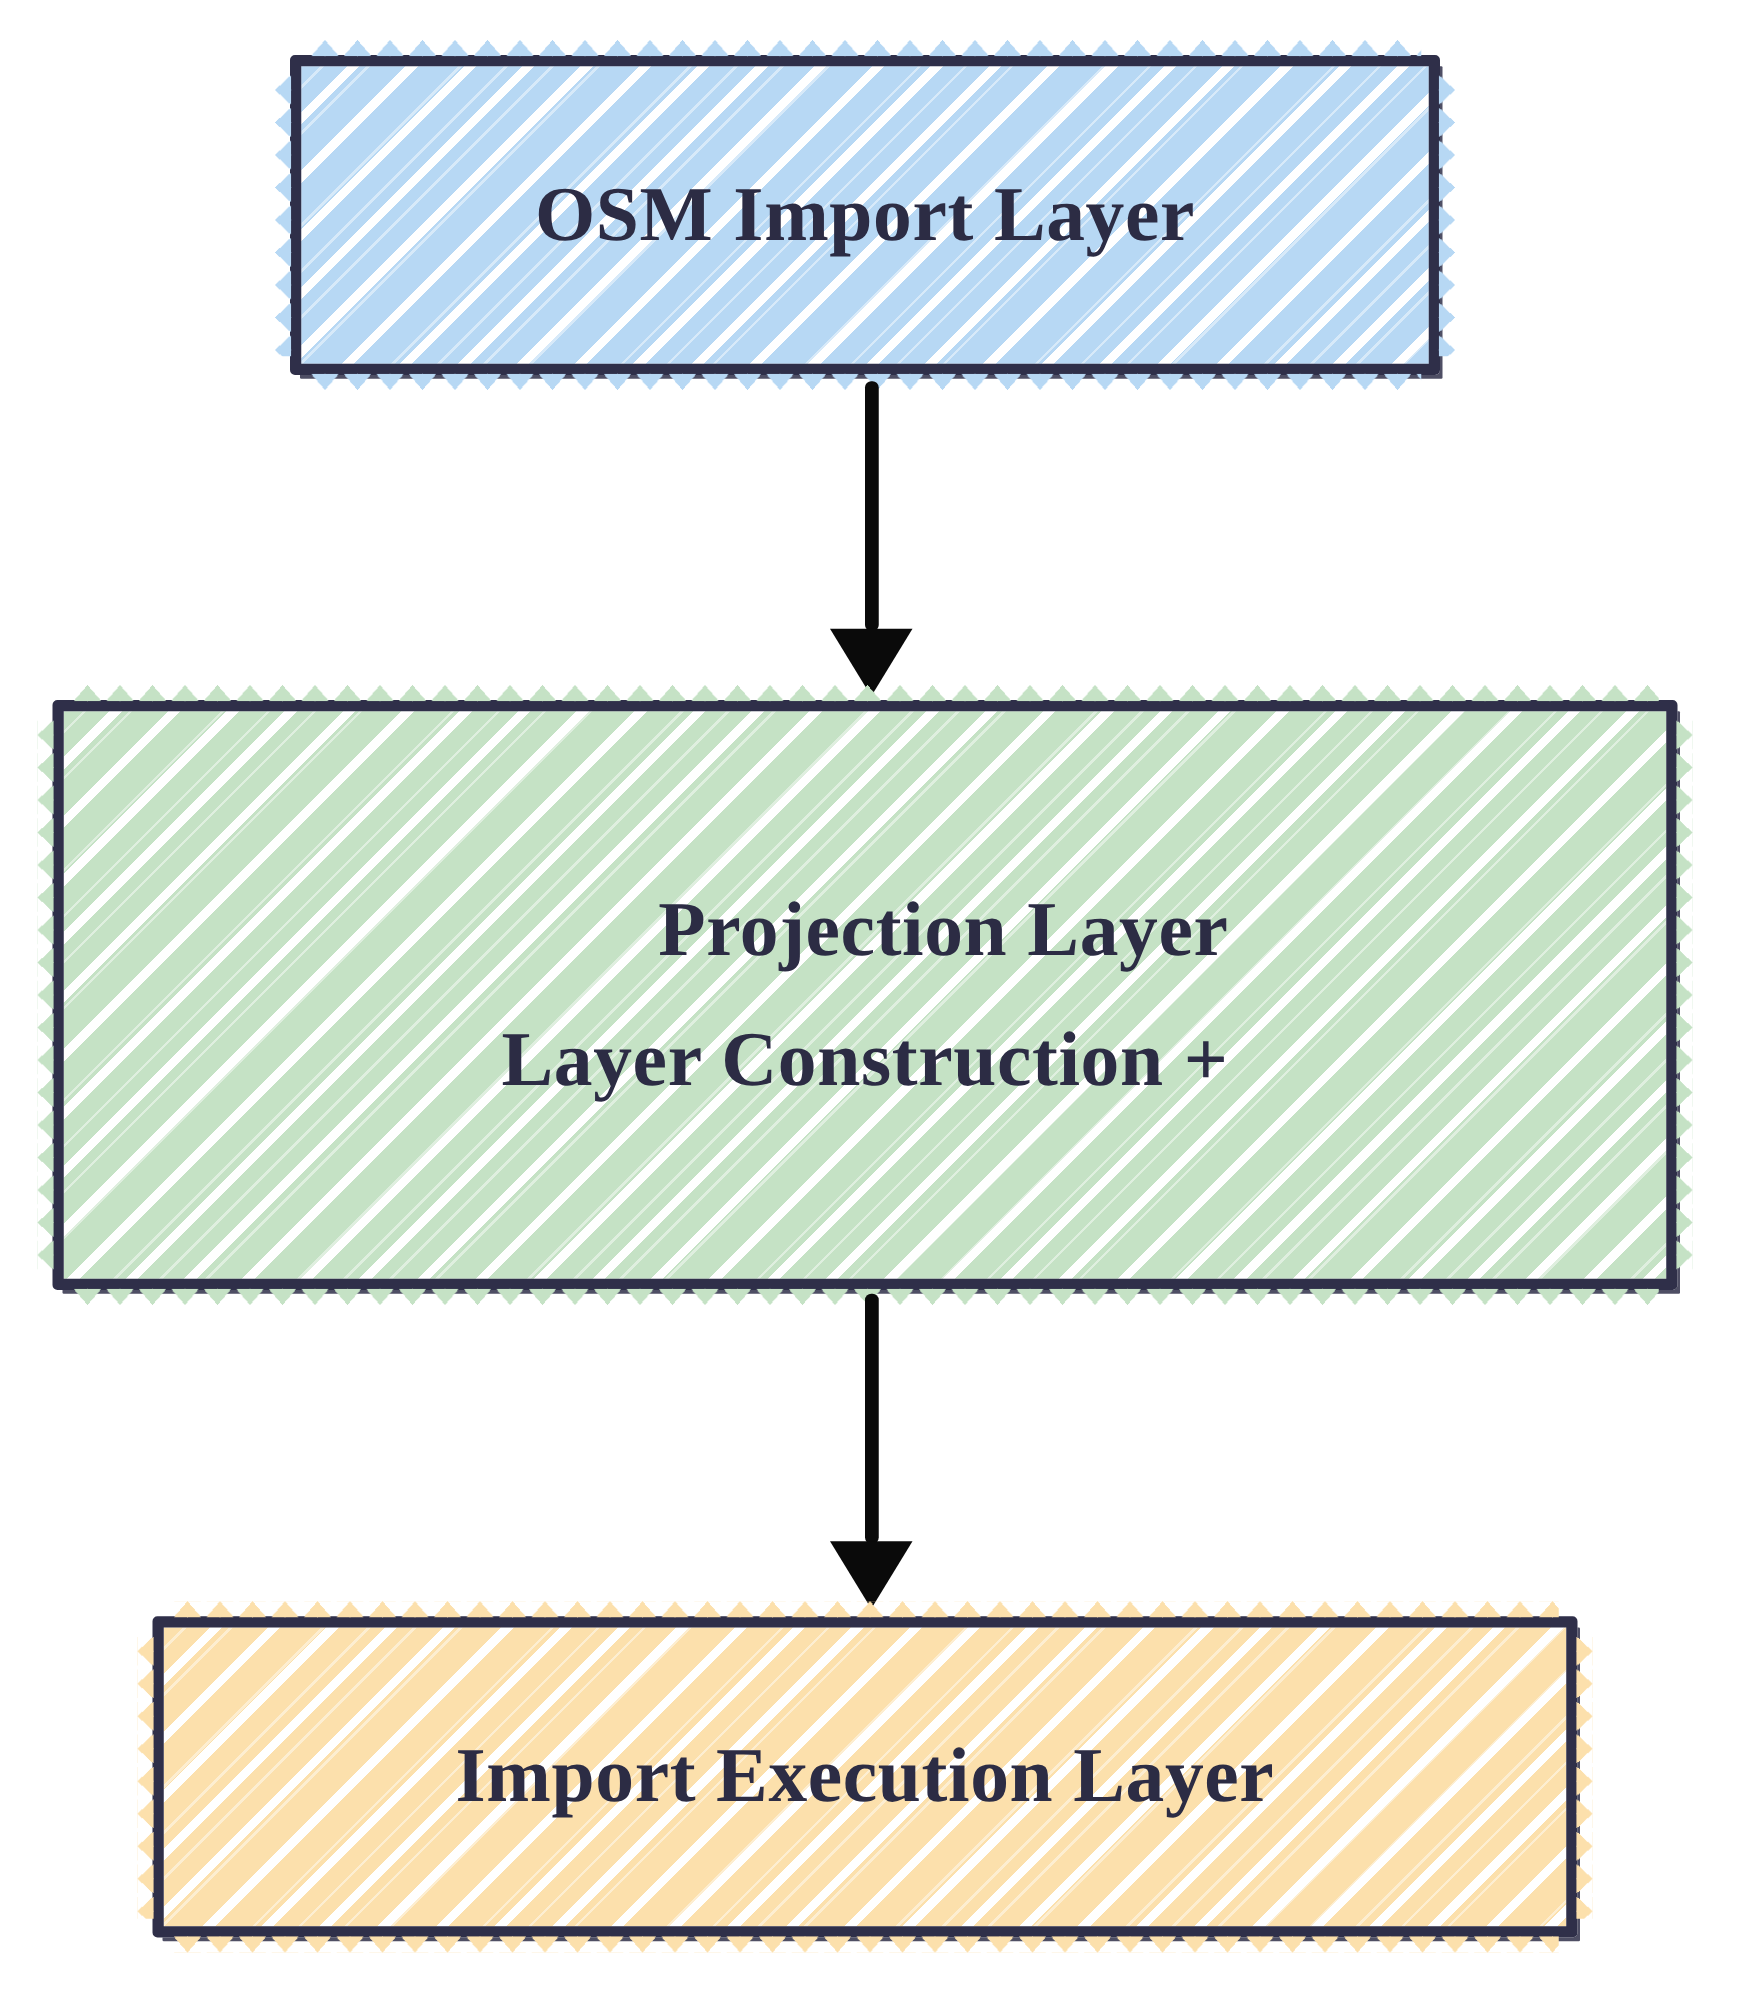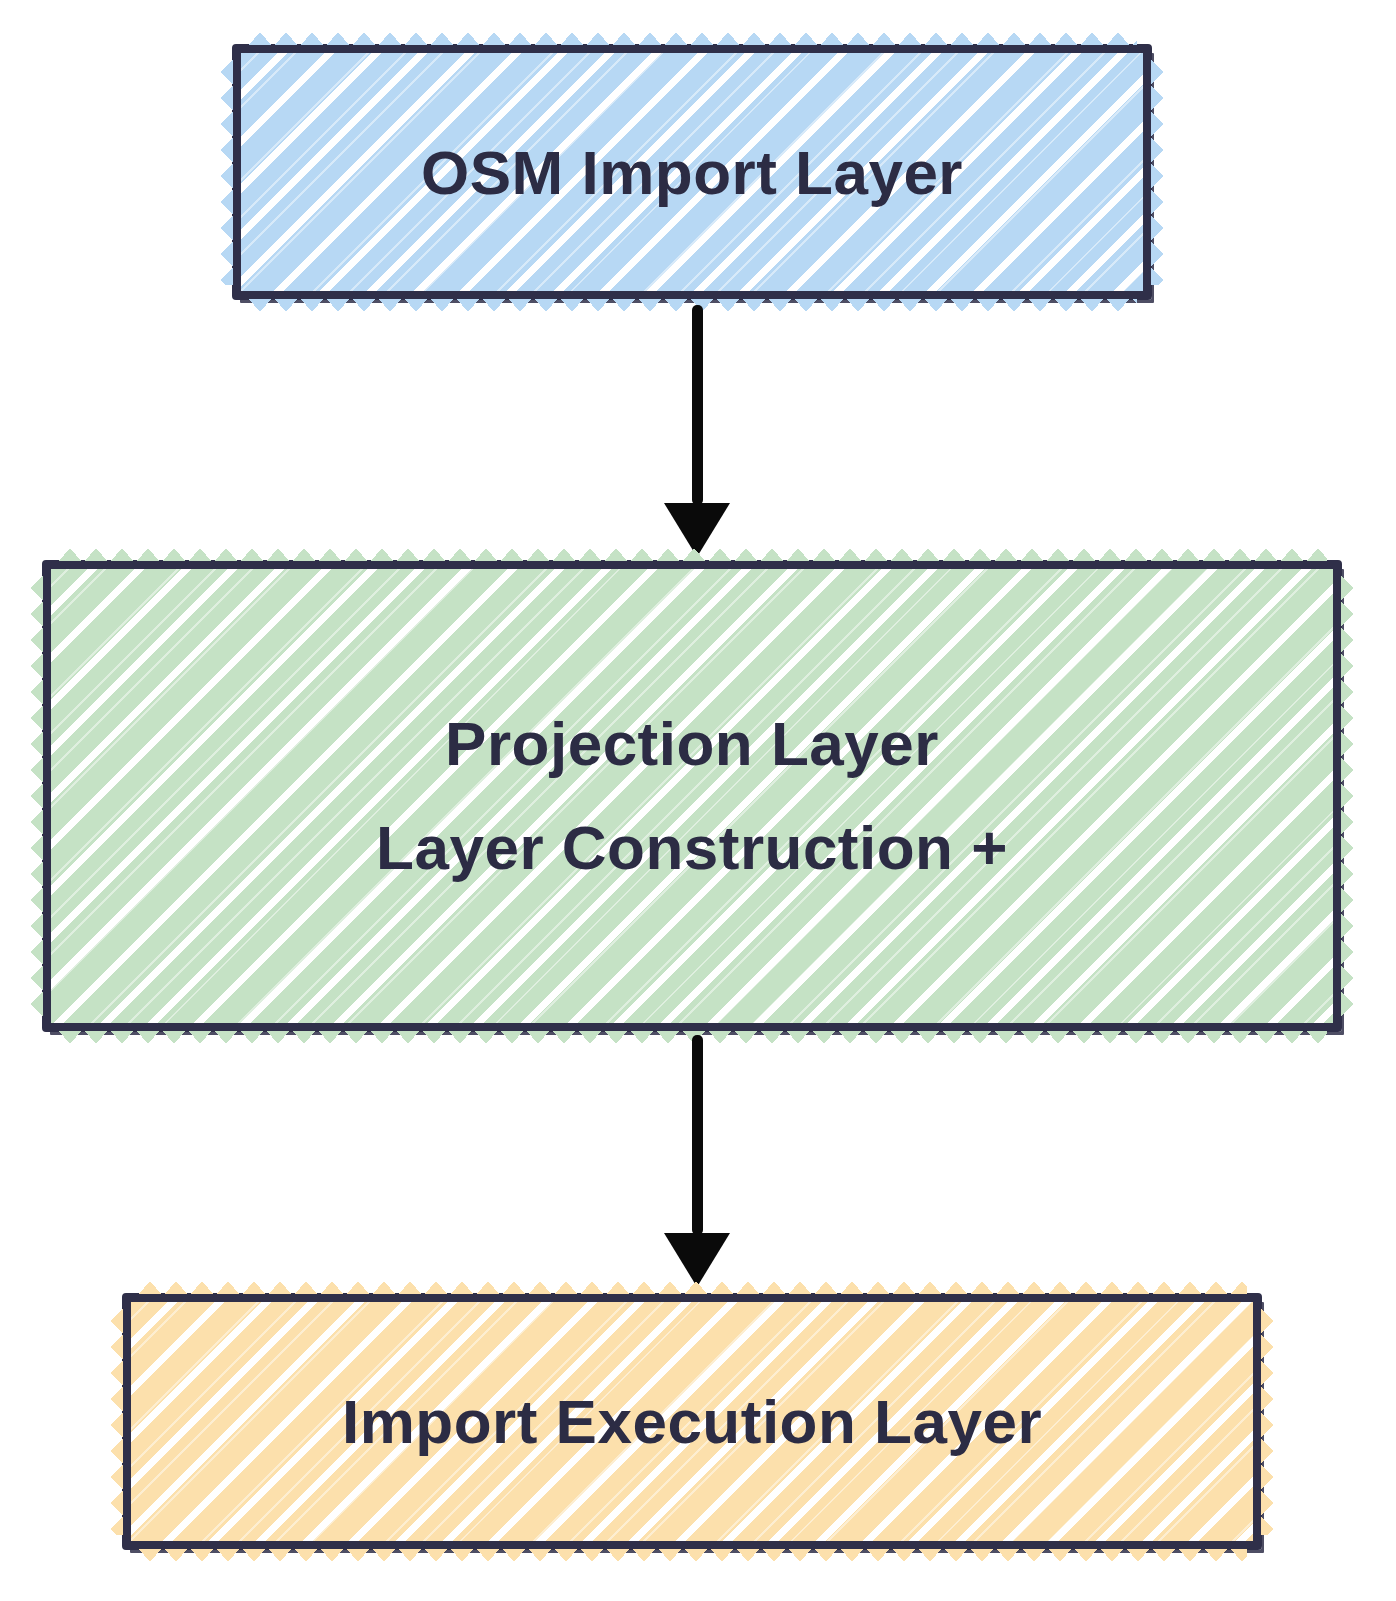--- a/index.html
+++ b/index.html
@@ -6,20 +6,21 @@
   html, body { background: #ffffff; }
   body {
     font-family: "Liberation Sans", sans-serif;
   }
   .canvas {
     position: relative;
     width: 1396px;
     height: 1601px;
     background: #ffffff;
     overflow: hidden;
+    font-family: Liberation Serif, serif;
   }
 
   
   .node {
     position: absolute;
     border: 9px solid #2f2f49;
     border-radius: 4px;
     display: flex;
     align-items: center;
     justify-content: center;
@@ -57,21 +58,21 @@
     font-size: 62px;
     color: #2c2c44;
     letter-spacing: 0.5px;
     position: relative;
     z-index: 2;
   }
   .node-label .line { display: block; line-height: 104px; }
 
   
   #node-osm     { left: 232px; top: 44px;  width: 920px;  height: 256px; }
-  #node-proj    { left: 42px;  top: 560px; width: 1300px; height: 472px; }
+  #node-proj    { left: 42px;  top: 560px; width: 1300px; height: 472px; text-align: right; }
   #node-routing { left: 122px; top: 1293px; width: 1140px; height: 257px; }
 
   
   .arrow {
     position: absolute;
     width: 66px;
     display: flex;
     flex-direction: column;
     align-items: center;
   }

